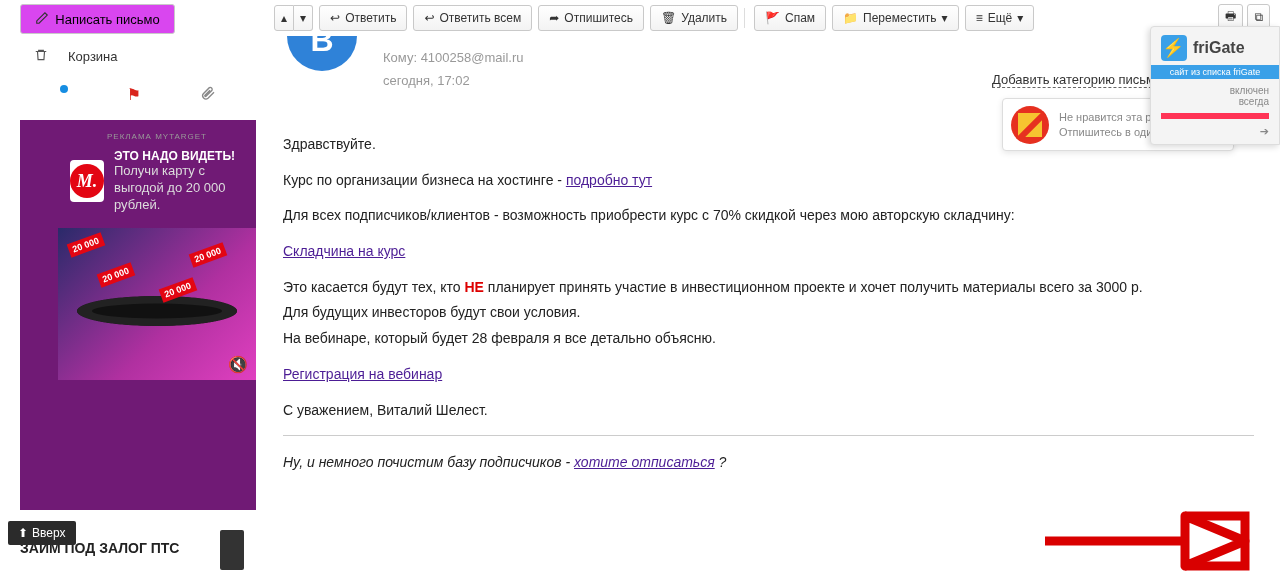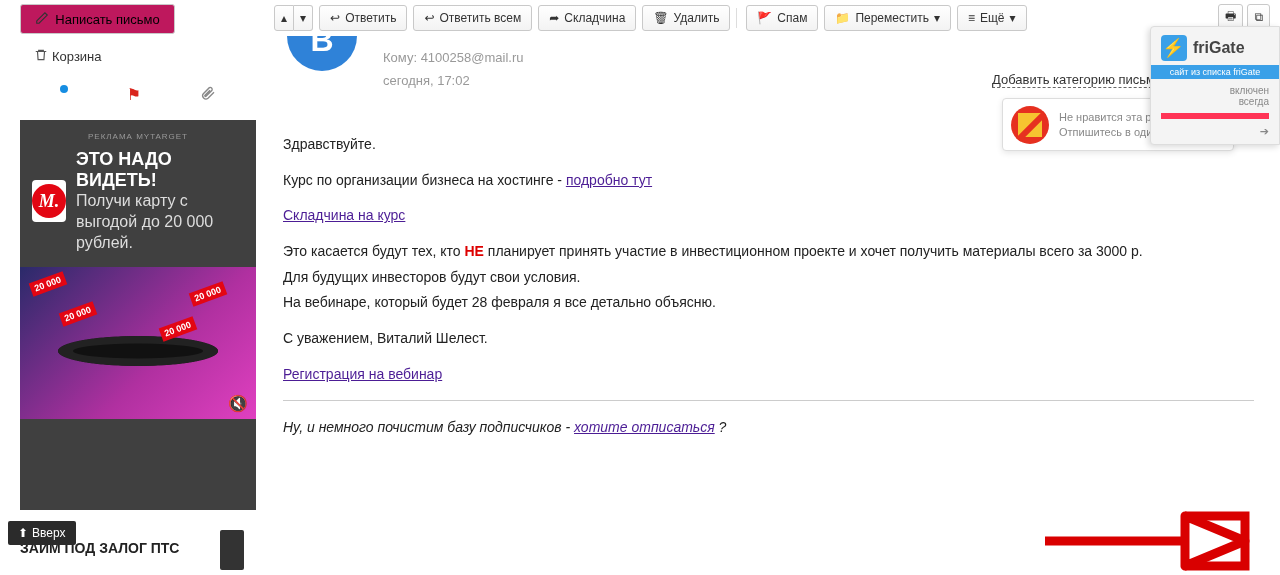--- a/index.html
+++ b/index.html
@@ -8,37 +8,37 @@
 .toolbar { position: absolute; top: 4px; left: 0; right: 0; height: 28px; display: flex; align-items: center; padding: 0 6px; gap: 6px; }
 .btn { height: 26px; border: 1px solid #c9c9c9; background: linear-gradient(#fff,#f3f3f3); border-radius: 3px; display: inline-flex; align-items: center; padding: 0 10px; font-size: 12px; cursor: pointer; gap: 5px; color: #333; }
 .btn.small { padding: 0 6px; }
 .btn-icon { font-size: 12px; }
 .btn-group { display: inline-flex; }
 .btn-group .btn { border-radius: 0; border-left-width: 0; }
 .btn-group .btn:first-child { border-radius: 3px 0 0 3px; border-left-width: 1px; }
 .btn-group .btn:last-child { border-radius: 0 3px 3px 0; }
 
 .compose-area { position: absolute; top: 4px; left: 20px; width: 236px; }
-.compose-btn { width: 155px; height: 30px; border: 1px solid #c9c9c9; background: #be185d; border-radius: 3px; display: flex; align-items: center; justify-content: center; gap: 6px; font-size: 13px; cursor: pointer; }
+.compose-btn { width: 155px; height: 30px; border: 1px solid #c9c9c9; background: #d946ef; border-radius: 3px; display: flex; align-items: center; justify-content: center; gap: 6px; font-size: 13px; cursor: pointer; }
 
 .sidebar { position: absolute; top: 42px; left: 20px; width: 236px; }
-.folder-item { display: flex; align-items: center; gap: 4px; padding: 6px 14px; font-size: 13px; color: #333; cursor: pointer; }
+.folder-item { display: flex; align-items: center; gap: 20px; padding: 6px 14px; font-size: 13px; color: #333; cursor: pointer; }
 .folder-item svg { width: 14px; height: 14px; }
 .iconrow { display: flex; justify-content: space-around; padding: 14px 10px 10px; }
 .iconrow span { cursor: pointer; }
 .dotb { width: 8px; height: 8px; border-radius: 50%; background: #168de2; }
 .flagr { color: #d9241c; font-size: 16px; }
 
-.ad { position: absolute; top: 120px; left: 20px; width: 236px; height: 390px; background: #404040; color: #fff; }
+.ad { position: absolute; top: 120px; left: 20px; width: 236px; height: 390px; background: #701a75; color: #fff; padding-left: 38px; }
 .ad-header { text-align: center; font-size: 8px; letter-spacing: 1px; color: #999; padding: 12px 0 8px; }
 .ad-body { display: flex; align-items: center; gap: 10px; padding: 0 12px 14px; }
 .ad-logo { width: 42px; height: 42px; background: #fff; border-radius: 4px; display: flex; align-items: center; justify-content: center; }
 .ad-logo-inner { width: 34px; height: 34px; border-radius: 50%; background: #e30613; color: #fff; display: flex; align-items: center; justify-content: center; font-style: italic; font-weight: bold; font-size: 18px; font-family: Georgia,serif; }
-.ad-text1 { font-size: 18px; font-weight: bold; }
-.ad-text2 { font-size: 16px; color: #ddd; line-height: 1.3; }
+.ad-text1 { font-size: 12px; font-weight: bold; }
+.ad-text2 { font-size: 13px; color: #ddd; line-height: 1.3; }
 .ad-img { height: 152px; background: linear-gradient(135deg,#2a2a6a 0%, #b030a0 60%, #e040c0 100%); position: relative; overflow: hidden; }
 .ad-tyre { position:absolute; left:50%; top:55%; width:160px; height:60px; border-radius:50%; background:#111; transform:translate(-50%,-50%) rotateX(60deg); box-shadow: inset 0 0 0 15px #222; }
 .ad-tag { position:absolute; background:#e30613; color:#fff; font-size:9px; font-weight:bold; padding:2px 4px; transform:rotate(-20deg); }
 .ad-mute { position: absolute; right: 8px; bottom: 6px; color: #fff; font-size: 16px; }
 .ad-buy { margin: 14px 12px; height: 34px; background: #5a5a5a; color: #fff; display: flex; align-items: center; justify-content: center; letter-spacing: 1px; font-size: 12px; cursor: pointer; }
 
 .top-btn { position: absolute; top: 521px; left: 8px; background: #2b2b2b; color: #fff; padding: 5px 10px; font-size: 12px; border-radius: 2px; cursor: pointer; display: flex; align-items: center; gap: 4px; z-index: 5; }
 .bottom-ad { position: absolute; top: 540px; left: 20px; font-size: 14px; font-weight: bold; color: #222; }
 .bottom-ad-img { position:absolute; top:530px; left:220px; width:24px; height:40px; background:#333; border-radius:2px; }
 
@@ -102,21 +102,21 @@
   <div class="btn">
       <span class="btn-icon">↩</span>
       <span>Ответить</span>
     </div>
   <div class="btn">
       <span class="btn-icon">↩</span>
       <span>Ответить всем</span>
     </div>
   <div class="btn">
       <span class="btn-icon">➦</span>
-      <span>Складчина</span>
+      <span>Отпишитесь</span>
     </div>
   <div class="btn">
       <span class="btn-icon">🗑</span>
       <span>Удалить</span>
     </div>
   <div style="width:4px;border-left:1px solid #ddd;height:20px;"></div>
   <div class="btn">
       <span class="btn-icon">🚩</span>
       <span>Спам</span>
     </div>
@@ -203,26 +203,27 @@
     <div class="unsub-text">
       <div>Не нравится эта рассылка?</div>
       <div>Отпишитесь в один клик!</div>
     </div>
     <span class="unsub-close">✕</span>
   </div>
 
   <div class="body-content">
     <p>Здравствуйте.</p>
     <p><span>Курс по организации бизнеса на хостинге - </span><a href="#">подробно тут</a></p>
+    <p>Для всех подписчиков/клиентов - возможность приобрести курс с 70% скидкой через мою авторскую складчину:</p>
     <p><a href="#">Складчина на курс</a></p>
     <p style="margin-bottom:4px;"><span>Это касается будут тех, кто </span><span class="red-bold">НЕ</span><span> планирует принять участие в инвестиционном проекте и хочет получить материалы всего за 3000 р.</span></p>
     <p style="margin-bottom:4px;">Для будущих инвесторов будут свои условия.</p>
     <p>На вебинаре, который будет 28 февраля я все детально объясню.</p>
+    <p><a href="#">Регистрация на вебинар</a></p>
     <p>С уважением, Виталий Шелест.</p>
-    <p><a href="#">Регистрация на вебинар</a></p>
     <hr class="hr">
     <p class="italic"><span>Ну, и немного почистим базу подписчиков - </span><a href="#" style="font-style:italic;">хотите отписаться</a><span> ?</span></p>
   </div>
 
   <svg class="arrow" width="220" height="90" viewBox="0 0 220 90">
     <path d="M 10 45 L 150 45 L 150 20 L 210 45 L 150 70 L 150 45" fill="none" stroke="#d90000" stroke-width="9" stroke-linejoin="round"></path>
     <path d="M 150 20 L 210 20 L 210 70 L 150 70" fill="none" stroke="#d90000" stroke-width="9"></path>
   </svg>
 </div>
 

